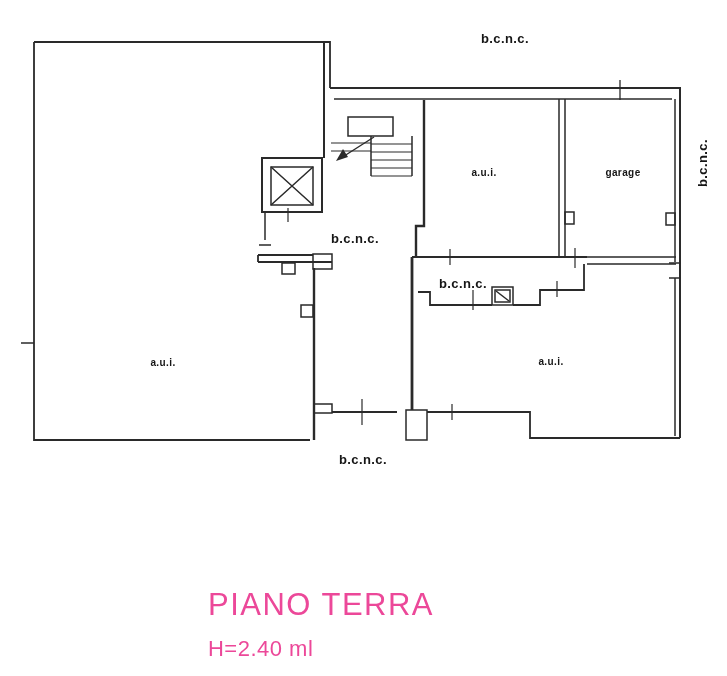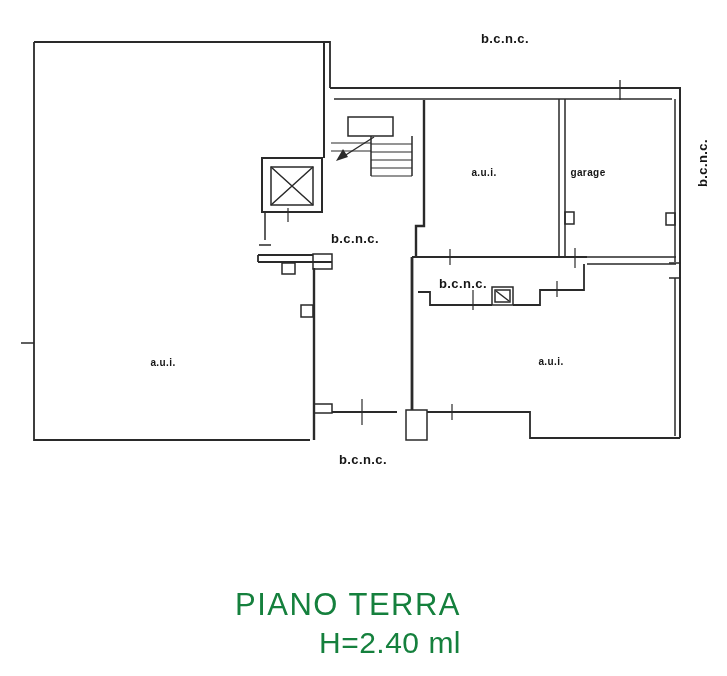--- a/index.html
+++ b/index.html
@@ -4,24 +4,24 @@
 <style>
   html,body{margin:0;padding:0;background:#ffffff;}
   #page{position:relative;width:727px;height:676px;background:#ffffff;overflow:hidden;
         font-family:"Liberation Sans", sans-serif;color:#1e1e1e;}
   #plan-svg{position:absolute;left:0;top:0;}
   .lbl{position:absolute;transform:translate(-50%,-50%);white-space:nowrap;
        font-weight:bold;color:#161616;}
   .lbl.small{font-size:13px;letter-spacing:0.4px;}
   .lbl.room{font-size:10px;letter-spacing:0.4px;}
   .lbl.rot{transform:translate(-50%,-50%) rotate(-90deg);}
-  .title-block{position:absolute;left:348px;top:588px;transform:translateX(-50%);
-               text-align:right;color:#15803d;}
+  .title-block{position:absolute;left:321px;top:588px;transform:translateX(-50%);
+               text-align:left;color:#ec4899;}
   .title-main{font-size:31px;letter-spacing:1.5px;font-weight:400;line-height:1.1;}
-  .title-sub{font-size:30px;font-weight:400;margin-top:4px;letter-spacing:0.5px;}
+  .title-sub{font-size:22px;font-weight:400;margin-top:14px;letter-spacing:0.5px;}
   svg path, svg rect, svg line{vector-effect:non-scaling-stroke;}
 </style>
 </head>
 <body>
 
 <div id="page">
 
   <svg id="plan-svg" width="727" height="676" viewBox="0 0 727 676">
     <g fill="none" stroke="#2a2a2a" stroke-width="1.5">
 
@@ -105,21 +105,21 @@
   </svg>
 
   <span class="lbl small" style="left:505px;top:38px">b.c.n.c.</span>
   <span class="lbl small rot" style="left:702px;top:163px">b.c.n.c.</span>
   <span class="lbl small" style="left:355px;top:238px">b.c.n.c.</span>
   <span class="lbl small" style="left:463px;top:283px">b.c.n.c.</span>
   <span class="lbl small" style="left:363px;top:459px">b.c.n.c.</span>
 
   <span class="lbl room" style="left:163px;top:362px">a.u.i.</span>
   <span class="lbl room" style="left:484px;top:172px">a.u.i.</span>
-  <span class="lbl room" style="left:588px;top:172px">garage</span>
+  <span class="lbl room" style="left:623px;top:172px">garage</span>
   <span class="lbl room" style="left:551px;top:361px">a.u.i.</span>
 
   <div class="title-block">
     <div class="title-main">PIANO TERRA</div>
     <div class="title-sub">H=2.40 ml</div>
   </div>
 
 </div>
 
 </body></html>

